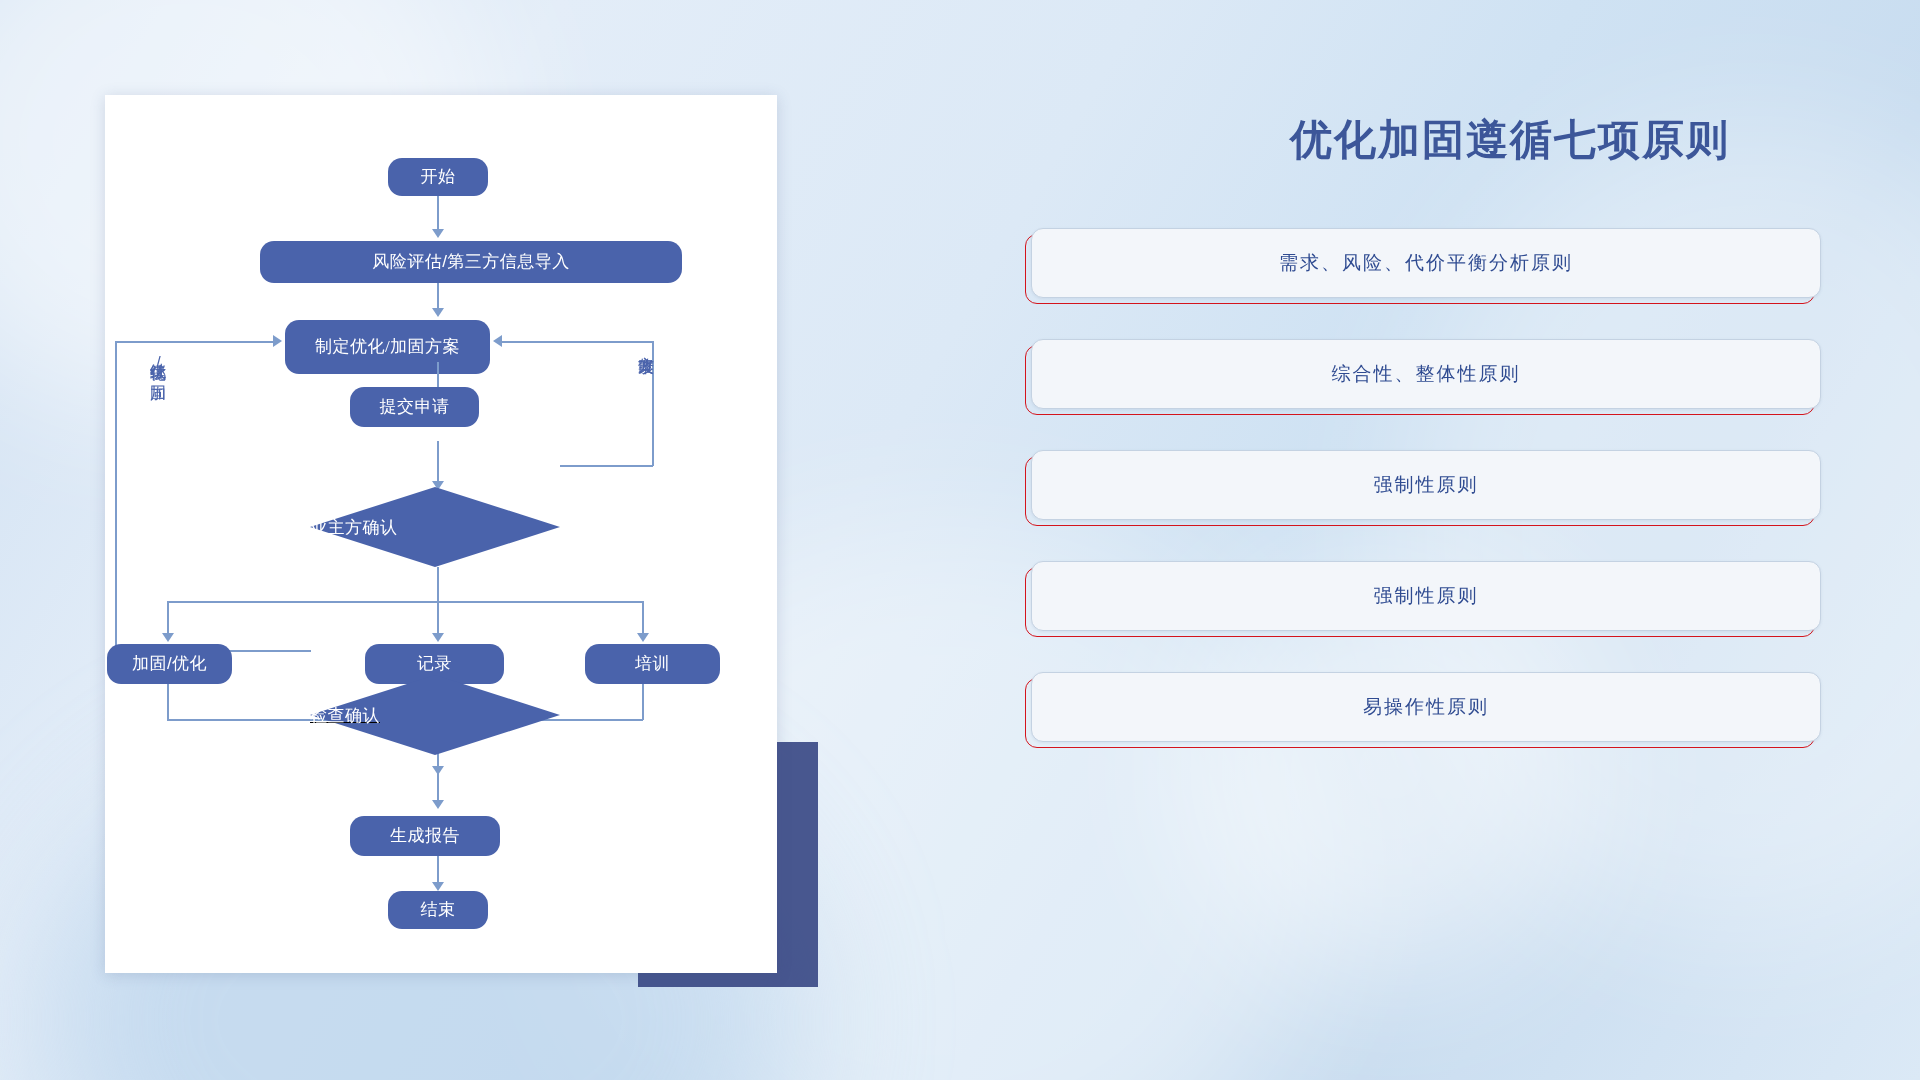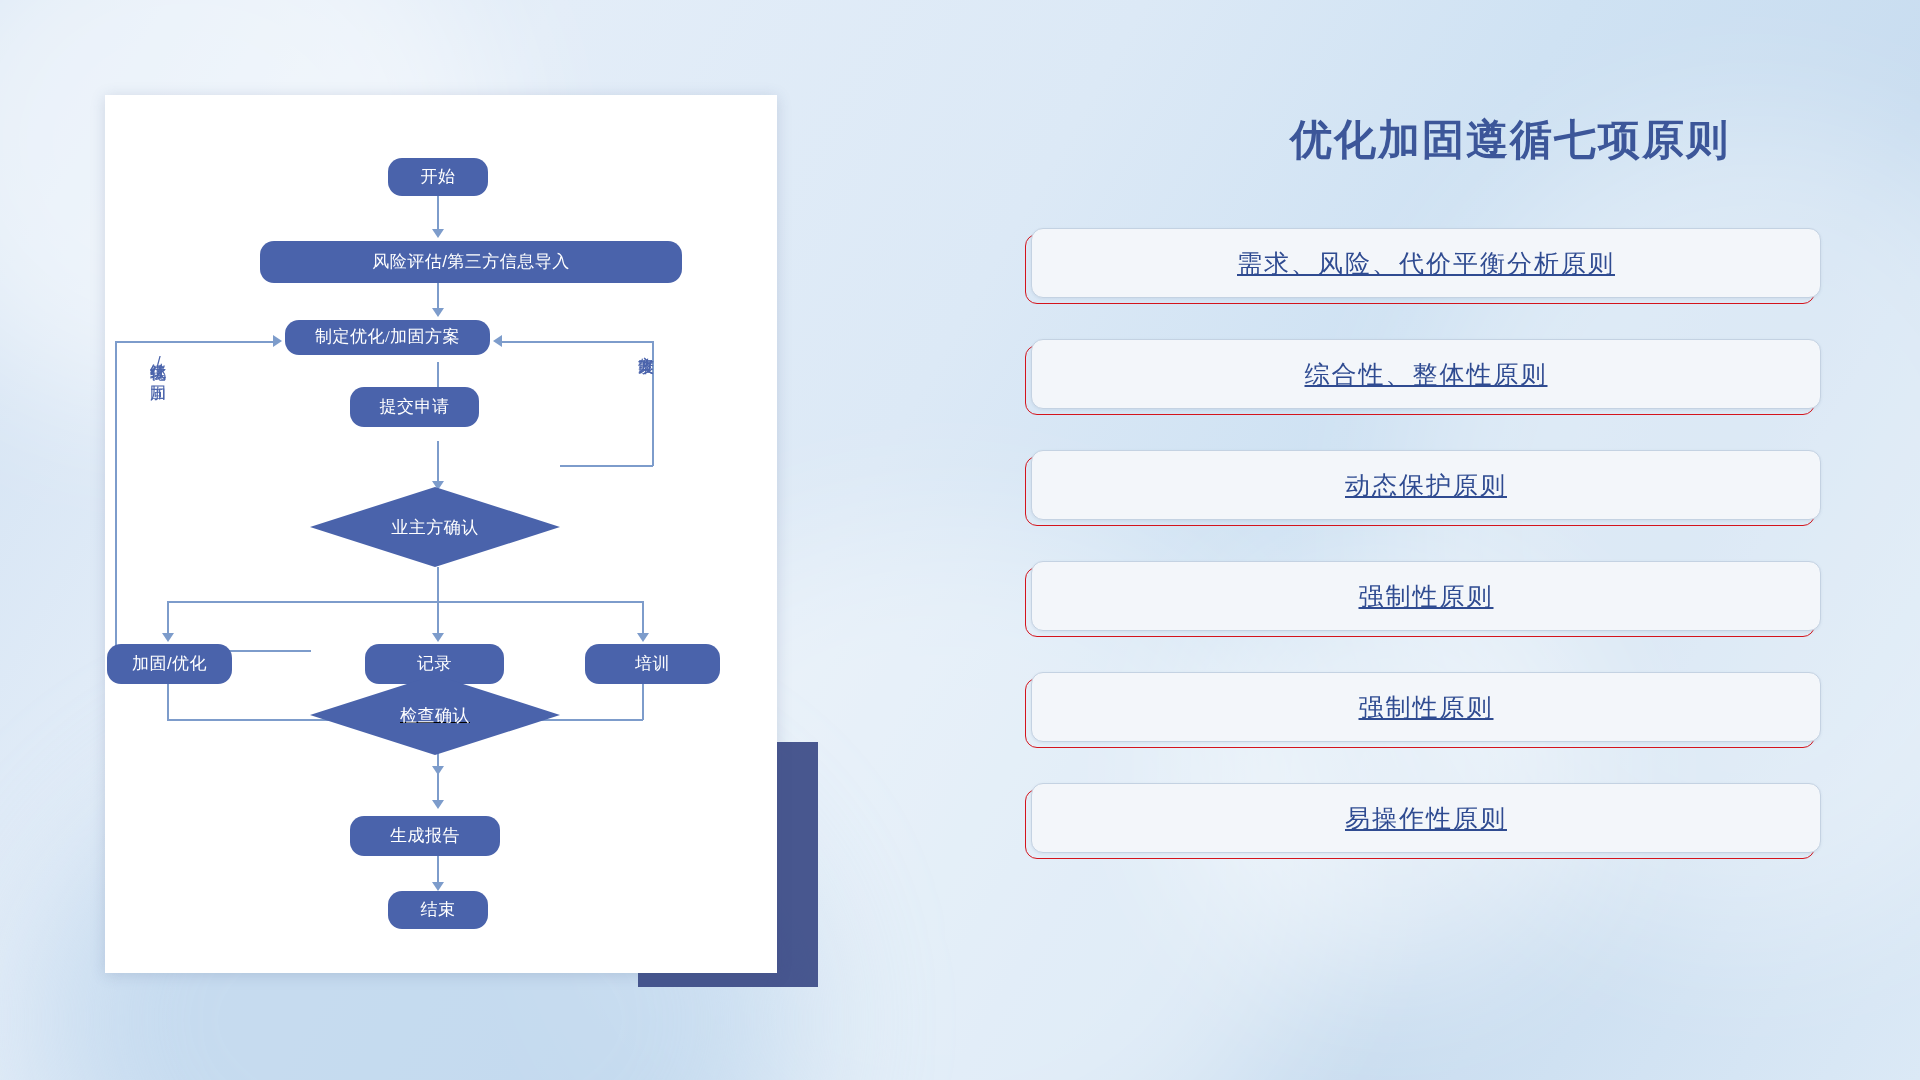--- a/index.html
+++ b/index.html
@@ -61,21 +61,20 @@
     justify-content: center;
     border-radius: 14px;
     box-sizing: border-box;
     white-space: nowrap;
     letter-spacing: 0.5px;
   }
   .diamond-wrap {
     position: absolute;
     display: flex;
     align-items: center;
-    justify-content: center;
   }
   .diamond-shape {
     position: absolute;
     inset: 0;
     background: #4a63ab;
     clip-path: polygon(50% 0%, 100% 50%, 50% 100%, 0% 50%);
   }
   .diamond-label {
     position: relative;
     color: #ffffff;
@@ -161,24 +160,23 @@
     width: 790px;
     height: 70px;
     background: #f3f6fa;
     border: 1.4px solid #c4d2e2;
     border-radius: 12px;
     box-sizing: border-box;
     display: flex;
     align-items: center;
     justify-content: center;
     color: #2f4b91;
-    font-size: 25px;
+    font-size: 19px;
     letter-spacing: 2px;
     box-shadow: 0 1px 3px rgba(70,95,140,0.10);
-    text-decoration: underline;
   }
 </style>
 </head>
 <body>
 
 <div class="bg-blob blob-a"></div>
 <div class="bg-blob blob-b"></div>
 <div class="bg-blob blob-c"></div>
 <div class="bg-blob blob-d"></div>
 <div class="bg-blob blob-e"></div>
@@ -189,21 +187,21 @@
   <div class="flow-inner">
 
     <div class="node" style="left:283px; top:63px; width:100px; height:38px;">开始</div>
     <div class="vline" style="left:332px; top:101px; height:35px;"></div>
     <div class="arrow-down" style="left:327px; top:134px;"></div>
 
     <div class="node" style="left:155px; top:146px; width:422px; height:42px;">风险评估/第三方信息导入</div>
     <div class="vline" style="left:332px; top:188px; height:30px;"></div>
     <div class="arrow-down" style="left:327px; top:213px;"></div>
 
-    <div class="node" style="left:180px; top:225px; width:205px; height:35px;font-family:Liberation Serif, serif;">制定优化/加固方案</div>
+    <div class="node" style="left:180px; top:225px; width:205px; height:54px;font-family:Liberation Serif, serif;">制定优化/加固方案</div>
     <div class="vline" style="left:332px; top:267px; height:33px;"></div>
     <div class="arrow-down" style="left:327px; top:295px;"></div>
 
     <div class="node" style="left:245px; top:292px; width:129px; height:40px;">提交申请</div>
     <div class="vline" style="left:332px; top:346px; height:45px;"></div>
     <div class="arrow-down" style="left:327px; top:386px;"></div>
 
     <div class="diamond-wrap" style="left:205px; top:392px; width:250px; height:80px;">
       <div class="diamond-shape"></div>
       <div class="diamond-label">业主方确认</div>
@@ -266,24 +264,20 @@
   <div class="principle-item">
     <div class="principle-accent"></div>
     <div class="principle-pill">需求、风险、代价平衡分析原则</div>
   </div>
 
   <div class="principle-item">
     <div class="principle-accent"></div>
     <div class="principle-pill">综合性、整体性原则</div>
   </div>
 
-  <div class="principle-item">
-    <div class="principle-accent"></div>
-    <div class="principle-pill">动态保护原则</div>
-  </div>
 
 
   <div class="principle-item">
     <div class="principle-accent"></div>
     <div class="principle-pill">强制性原则</div>
   </div>
 
   <div class="principle-item">
     <div class="principle-accent"></div>
     <div class="principle-pill">强制性原则</div>

